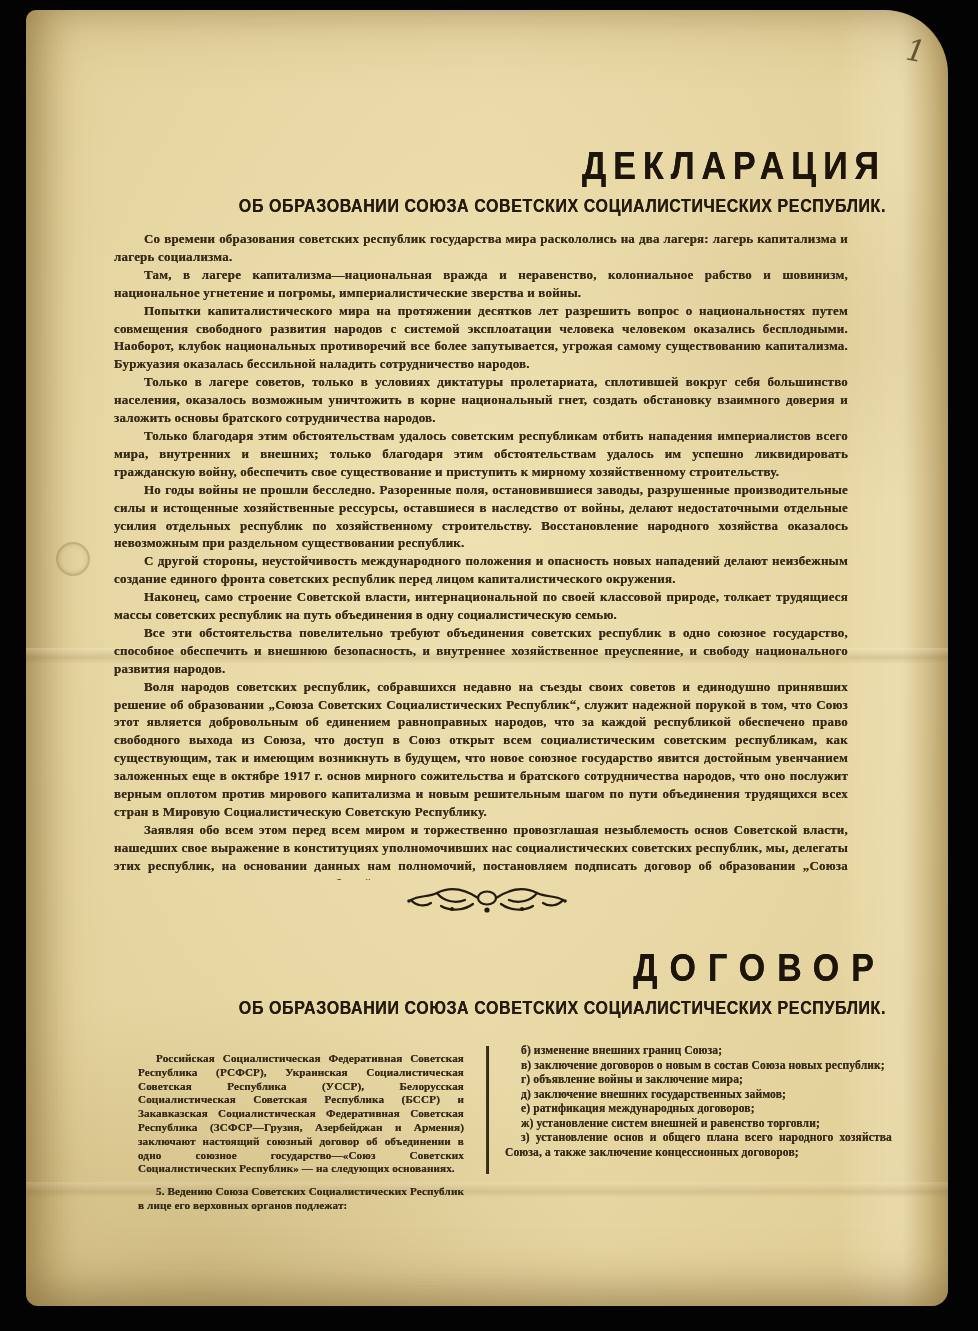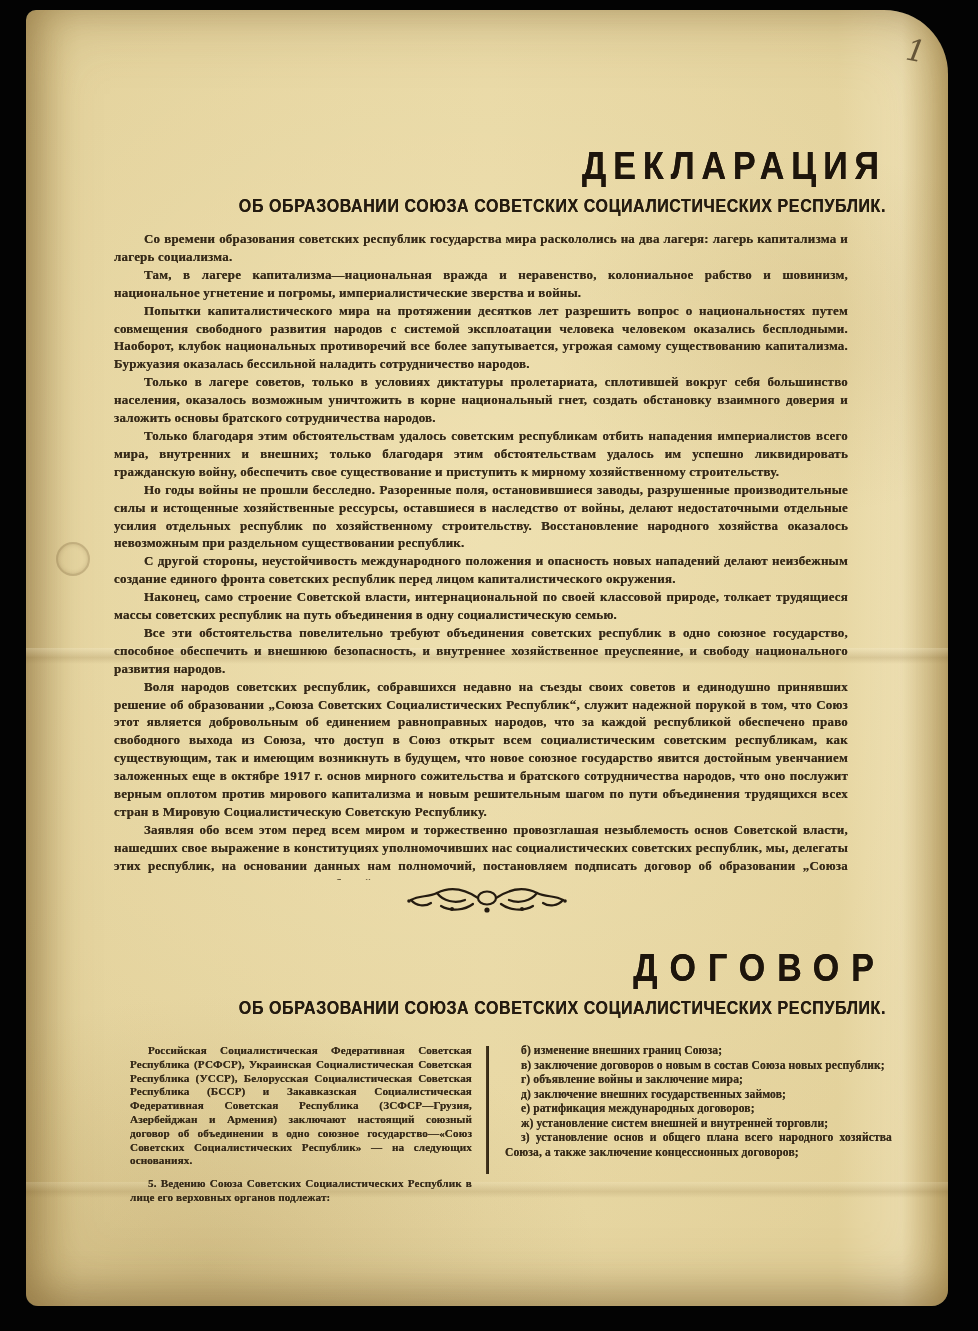--- a/index.html
+++ b/index.html
@@ -68,21 +68,21 @@
   .ornament{position:absolute;left:0;top:874px;width:100%;text-align:center;}
   .ornament svg{display:inline-block;}
   
   .treaty-columns{
     position:absolute;left:104px;top:1034px;width:762px;
     display:flex;align-items:stretch;
     color:#362a19;font-weight:bold;text-align:justify;
     text-shadow:0 0 .35px rgba(54,42,25,.8);
   }
   .col-left{width:342px;font-size:11.2px;line-height:13.8px;letter-spacing:.1px;}
-  .col-left p{margin:0;text-indent:18px;}
+  .col-left p{margin:8px;text-indent:18px;}
   .col-left p + p{margin-top:9px;}
   .col-divider{
     width:3px;margin:2px 16px 0 14px;height:128px;
     background:linear-gradient(90deg,#4a3a22,#2e2412);
     box-shadow:1px 0 0 rgba(230,215,165,.6);
   }
   .col-right{flex:1;font-size:11.6px;line-height:14.5px;letter-spacing:.1px;}
   .col-right p{margin:0;text-indent:16px;}
 </style>
 </head>
@@ -148,19 +148,19 @@
         <p>Российская Социалистическая Федеративная Советская Республика (РСФСР), Украинская Социалистическая Советская Республика (УССР), Белорусская Социалистическая Советская Республика (БССР) и Закавказская Социалистическая Федеративная Советская Республика (ЗСФСР—Грузия, Азербейджан и Армения) заключают настоящий союзный договор об объединении в одно союзное государство—«Союз Советских Социалистических Республик» — на следующих основаниях.</p>
         <p>5. Ведению Союза Советских Социалистических Республик в лице его верховных органов подлежат:</p>
       </div>
       <div class="col-divider"></div>
       <div class="col-right">
         <p>б) изменение внешних границ Союза;</p>
         <p>в) заключение договоров о новым в состав Союза новых республик;</p>
         <p>г) объявление войны и заключение мира;</p>
         <p>д) заключение внешних государственных займов;</p>
         <p>е) ратификация международных договоров;</p>
-        <p>ж) установление систем внешней и внутренней торговли;</p>
+        <p>ж) установление систем внешней и равенство торговли;</p>
         <p>з) установление основ и общего плана всего народного хозяйства Союза, а также заключение концессионных договоров;</p>
       </div>
     </section>
 
   </div>
 </div>
 
 </body></html>

